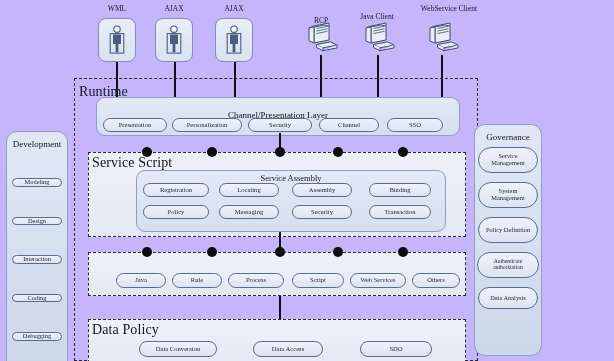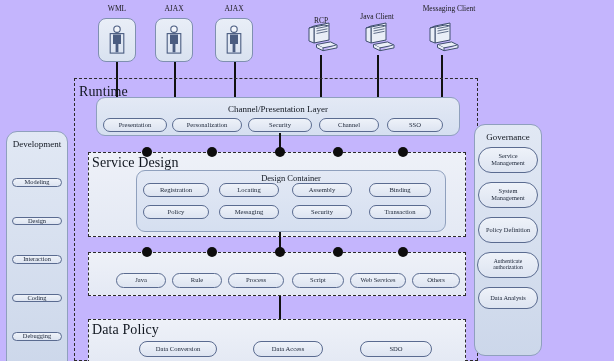--- a/index.html
+++ b/index.html
@@ -45,21 +45,21 @@
 </head>
 <body>
 
 <div id="canvas">
 
   <div class="abs toplabel" style="left:95px;top:4px;width:44px;">WML</div>
   <div class="abs toplabel" style="left:152px;top:4px;width:44px;">AJAX</div>
   <div class="abs toplabel" style="left:212px;top:4px;width:44px;">AJAX</div>
   <div class="abs toplabel" style="left:301px;top:16px;width:40px;">RCP</div>
   <div class="abs toplabel" style="left:353px;top:12px;width:48px;text-align:center;">Java Client</div>
-  <div class="abs toplabel" style="left:409px;top:4px;width:80px;">Messaging Client</div>
+  <div class="abs toplabel" style="left:409px;top:4px;width:80px;">WebService Client</div>
 
   <div class="abs clientbox" style="left:98px;top:18px;">
     <svg width="20" height="30" viewBox="0 0 20 30">
       <circle cx="10" cy="4.2" r="3.2" fill="#f2f5fa" stroke="#4a5c80" stroke-width="1.1"></circle>
       <rect x="3.2" y="8.6" width="13.6" height="19.5" fill="none" stroke="#4a5c80" stroke-width="1.1"></rect>
       <path d="M6 9.6 h8 v9.5 h-2.6 v8.2 h-2.8 v-8.2 h-2.6 z" fill="#4a5c80"></path>
       <rect x="6" y="9.6" width="8" height="18" fill="#4a5c80" opacity="0"></rect>
     </svg>
   </div>
   <div class="abs clientbox" style="left:155px;top:18px;">
@@ -133,35 +133,35 @@
   <div class="abs conn" style="left:174px;top:62px;width:1.6px;height:41px;"></div>
   <div class="abs conn" style="left:234px;top:62px;width:1.6px;height:41px;"></div>
   <div class="abs conn" style="left:320px;top:55px;width:1.6px;height:48px;"></div>
   <div class="abs conn" style="left:377px;top:55px;width:1.6px;height:48px;"></div>
   <div class="abs conn" style="left:441px;top:55px;width:1.6px;height:48px;"></div>
 
   <div class="abs dashbox" style="left:74px;top:78px;width:404px;height:283px;"></div>
   <div class="abs layer-label" style="left:79px;top:84px;">Runtime</div>
 
   <div class="abs panel" style="left:96px;top:97px;width:364px;height:39px;">
-    <div class="title-center" style="font-size:9px;margin-top:6px;font-family:Liberation Serif, serif;">Channel/Presentation Layer</div>
+    <div class="title-center" style="font-size:9px;margin-top:12px;font-family:Liberation Serif, serif;">Channel/Presentation Layer</div>
   </div>
   <div class="abs pill" style="left:103px;top:118px;width:64px;height:14px;font-size:6.6px;">Presentation</div>
   <div class="abs pill" style="left:172px;top:118px;width:70px;height:14px;font-size:6.6px;">Personalization</div>
   <div class="abs pill" style="left:248px;top:118px;width:64px;height:14px;font-size:6.6px;">Security</div>
   <div class="abs pill" style="left:319px;top:118px;width:60px;height:14px;font-size:6.6px;">Channel</div>
   <div class="abs pill" style="left:387px;top:118px;width:56px;height:14px;font-size:6.6px;">SSO</div>
 
   <div class="abs conn" style="left:279px;top:133px;width:1.6px;height:19px;"></div>
 
   <div class="abs dashbox layerfill" style="left:88px;top:152px;width:378px;height:85px;"></div>
-  <div class="abs layer-label" style="left:92px;top:155px;">Service Design</div>
+  <div class="abs layer-label" style="left:92px;top:155px;">Service Script</div>
 
   <div class="abs panel" style="left:136px;top:170px;width:310px;height:62px;">
-    <div class="title-center" style="font-size:8.5px;margin-top:2px;">Design Container</div>
+    <div class="title-center" style="font-size:8.5px;margin-top:2px;">Service Assembly</div>
   </div>
   <div class="abs pill" style="left:143px;top:183px;width:66px;height:14px;font-size:6.6px;">Registration</div>
   <div class="abs pill" style="left:219px;top:183px;width:60px;height:14px;font-size:6.6px;">Locating</div>
   <div class="abs pill" style="left:292px;top:183px;width:60px;height:14px;font-size:6.6px;">Assembly</div>
   <div class="abs pill" style="left:369px;top:183px;width:62px;height:14px;font-size:6.6px;">Binding</div>
 
   <div class="abs pill" style="left:143px;top:205px;width:66px;height:14px;font-size:6.6px;">Policy</div>
   <div class="abs pill" style="left:219px;top:205px;width:60px;height:14px;font-size:6.6px;">Messaging</div>
   <div class="abs pill" style="left:292px;top:205px;width:60px;height:14px;font-size:6.6px;">Security</div>
   <div class="abs pill" style="left:369px;top:205px;width:62px;height:14px;font-size:6.6px;">Transaction</div>

